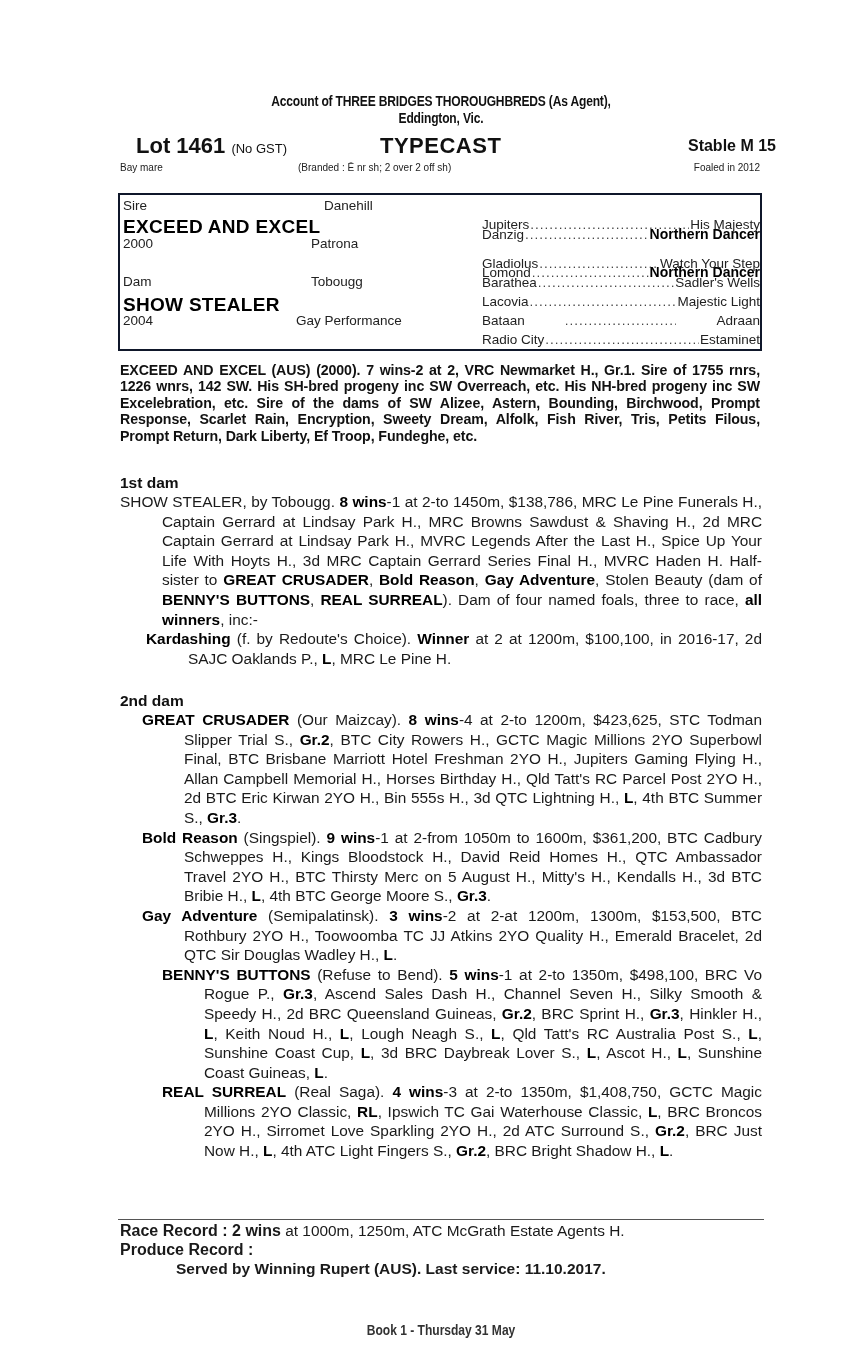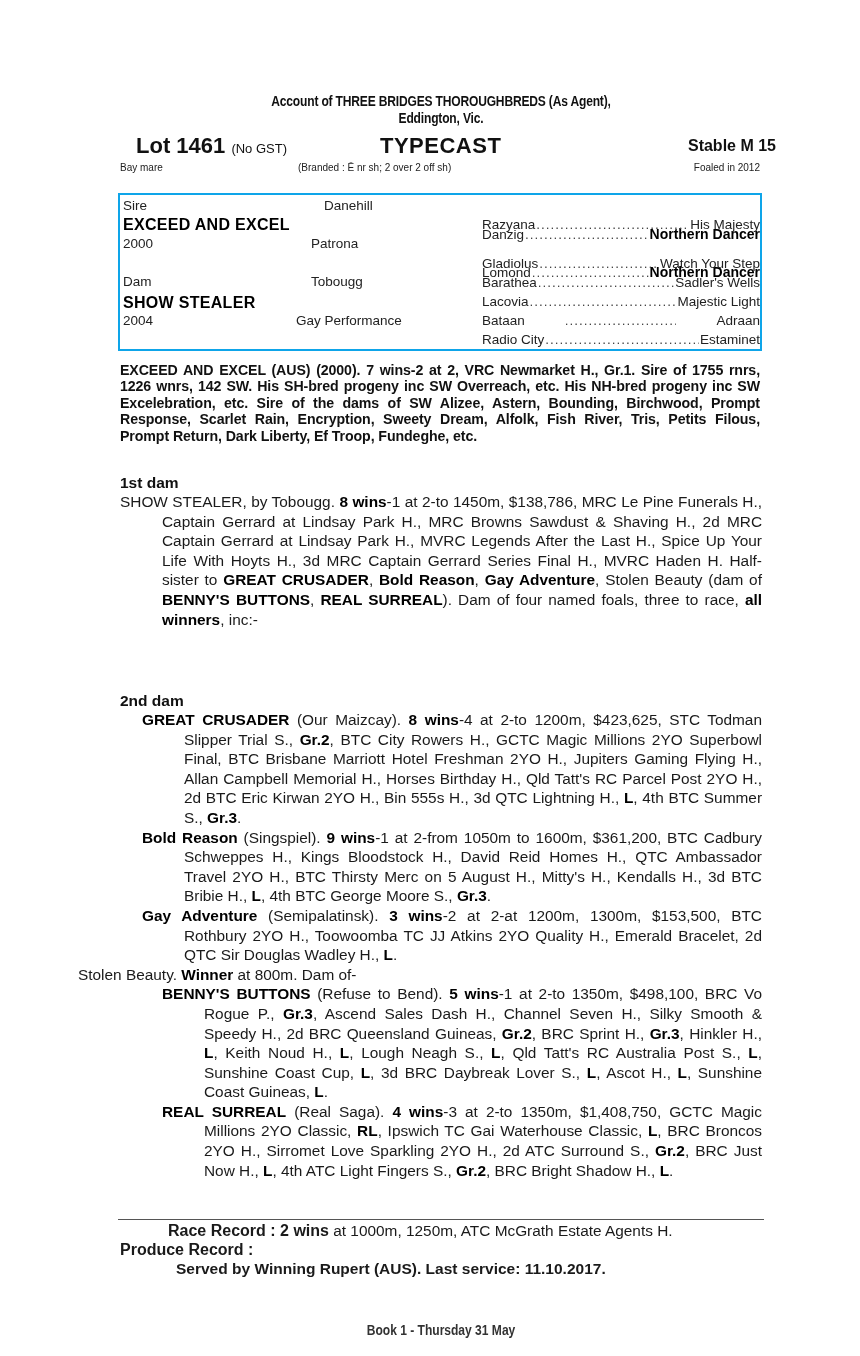--- a/index.html
+++ b/index.html
@@ -13,23 +13,23 @@
   .lot { position: absolute; left: 2px; top: 0; font-weight: bold; font-size: 22px; }
   .lot .nogst { font-weight: normal; font-size: 13px; }
   .horse { position: absolute; left: 246px; top: 0; font-weight: bold; font-size: 22px; letter-spacing: 0.5px; }
   .stable { position: absolute; right: 4px; top: 4px; font-weight: bold; font-size: 16px; }
   .sub-row { position: absolute; top: 162px; left: 0; width: 646px; height: 20px; font-size: 10px; color: #222; }
   .sub-row .sex { position: absolute; left: 2px; }
   .sub-row .brand { position: absolute; left: 180px; }
   .sub-row .foaled { position: absolute; right: 4px; }
 
   .pedigree { position: absolute; top: 193px; left: 0; width: 644px; height: 158px;
-              border: 2px solid #0ea5e9; box-sizing: border-box; font-size: 13.5px; color: #222; text-decoration: underline; }
+              border: 2px solid #0f172a; box-sizing: border-box; font-size: 13.5px; color: #222; text-decoration: underline; }
   .ped-cell { position: absolute; white-space: nowrap; }
-  .ped-big { font-weight: bold; font-size: 16px; color: #000; letter-spacing: 0.3px; }
+  .ped-big { font-weight: bold; font-size: 19px; color: #000; letter-spacing: 0.3px; }
   .ped-gg { position: absolute; left: 362px; width: 278px; height: 19px; display: flex; align-items: baseline; white-space: nowrap; }
   .ped-gg .dots { flex: 1; overflow: hidden; margin: 0 1px; color: #444; letter-spacing: 1px; }
   .ped-gg .dots::before { content: "................................................................................................"; }
   .ped-gg .r.bold { font-weight: bold; font-size: 14px; color: #000; margin-top: 28px; }
 
   .sire-para { position: absolute; top: 362px; left: 2px; width: 640px; font-weight: bold; font-size: 14.2px;
                line-height: 16.4px; text-align: justify; color: #111; letter-spacing: -0.1px; }
 
   .section-head { position: absolute; left: 2px; font-weight: bold; font-size: 15.5px; }
   .para { position: absolute; font-size: 15.4px; line-height: 19.6px; text-align: justify; color: #1a1a1a; }
@@ -79,21 +79,21 @@
     <div class="ped-cell" style="left:191px;top:79px;">Tobougg</div>
     <div class="ped-cell" style="left:176px;top:118px;">Gay Performance</div>
 
     <div id="gg-container">
         <div class="ped-gg" style="top: 3px;">
           <span>Danzig</span>
           <span class="dots"></span>
           <span class="r bold">Northern Dancer</span>
         </div>
         <div class="ped-gg" style="top: 22.2px;">
-          <span>Razyana</span>
+          <span>Jupiters</span>
           <span class="dots"></span>
           <span class="r">His Majesty</span>
         </div>
         <div class="ped-gg" style="top: 41.4px;">
           <span>Lomond</span>
           <span class="dots"></span>
           <span class="r bold">Northern Dancer</span>
         </div>
         <div class="ped-gg" style="top: 60.6px;">
           <span>Gladiolus</span>
@@ -121,38 +121,40 @@
           <span class="r">Estaminet</span>
         </div>
       </div>
   </div>
 
   <div class="sire-para">EXCEED AND EXCEL (AUS) (2000). 7 wins-2 at 2, VRC Newmarket H., Gr.1. Sire of 1755 rnrs, 1226 wnrs, 142 SW. His SH-bred progeny inc SW Overreach, etc. His NH-bred progeny inc SW Excelebration, etc. Sire of the dams of SW Alizee, Astern, Bounding, Birchwood, Prompt Response, Scarlet Rain, Encryption, Sweety Dream, Alfolk, Fish River, Tris, Petits Filous, Prompt Return, Dark Liberty, Ef Troop, Fundeghe, etc.</div>
 
   <div class="section-head" style="top:474px;">1st dam</div>
   <div class="para p-main" style="top:492px;">
     <div class="hang"><span>SHOW STEALER, by Tobougg. </span><b>8 wins</b><span>-1 at 2-to 1450m, $138,786, MRC Le Pine Funerals H., Captain Gerrard at Lindsay Park H., MRC Browns Sawdust &amp; Shaving H., 2d MRC Captain Gerrard at Lindsay Park H., MVRC Legends After the Last H., Spice Up Your Life With Hoyts H., 3d MRC Captain Gerrard Series Final H., MVRC Haden H. Half-sister to </span><b>GREAT CRUSADER</b><span>, </span><b>Bold Reason</b><span>, </span><b>Gay Adventure</b><span>, Stolen Beauty (dam of </span><b>BENNY'S BUTTONS</b><span>, </span><b>REAL SURREAL</b><span>). Dam of four named foals, three to race, </span><b>all winners</b><span>, inc:-</span></div>
+    <div id="fd-progeny">
+        <div class="hang" style="margin-left: 26px;"><b>Kardashing</b><span> (f. by Redoute's Choice). </span><b>Winner</b><span> at 2 at 1200m, $100,100, in 2016-17, 2d SAJC Oaklands P., </span><b>L</b><span>, MRC Le Pine H.</span></div>
+      </div>
   </div>
 
   <div class="section-head" style="top:692px;">2nd dam</div>
   <div class="para p-main" style="top:710px;">
     <div id="sd-progeny">
         <div class="hang" style="margin-left: 22px;"><b>GREAT CRUSADER</b><span> (Our Maizcay). </span><b>8 wins</b><span>-4 at 2-to 1200m, $423,625, STC Todman Slipper Trial S., </span><b>Gr.2</b><span>, BTC City Rowers H., GCTC Magic Millions 2YO Superbowl Final, BTC Brisbane Marriott Hotel Freshman 2YO H., Jupiters Gaming Flying H., Allan Campbell Memorial H., Horses Birthday H., Qld Tatt's RC Parcel Post 2YO H., 2d BTC Eric Kirwan 2YO H., Bin 555s H., 3d QTC Lightning H., </span><b>L</b><span>, 4th BTC Summer S., </span><b>Gr.3</b><span>.</span></div>
         <div class="hang" style="margin-left: 22px;"><b>Bold Reason</b><span> (Singspiel). </span><b>9 wins</b><span>-1 at 2-from 1050m to 1600m, $361,200, BTC Cadbury Schweppes H., Kings Bloodstock H., David Reid Homes H., QTC Ambassador Travel 2YO H., BTC Thirsty Merc on 5 August H., Mitty's H., Kendalls H., 3d BTC Bribie H., </span><b>L</b><span>, 4th BTC George Moore S., </span><b>Gr.3</b><span>.</span></div>
         <div class="hang" style="margin-left: 22px;"><b>Gay Adventure</b><span> (Semipalatinsk). </span><b>3 wins</b><span>-2 at 2-at 1200m, 1300m, $153,500, BTC Rothbury 2YO H., Toowoomba TC JJ Atkins 2YO Quality H., Emerald Bracelet, 2d QTC Sir Douglas Wadley H., </span><b>L</b><span>.</span></div>
       </div>
-    <div style="padding-left:0px;" class="hang"><span>Stolen Beauty. </span><b>Winner</b><span> at 800m. Dam of-</span></div>
     <div id="sd-grand">
         <div class="hang" style="margin-left: 42px;"><b>BENNY'S BUTTONS</b><span> (Refuse to Bend). </span><b>5 wins</b><span>-1 at 2-to 1350m, $498,100, BRC Vo Rogue P., </span><b>Gr.3</b><span>, Ascend Sales Dash H., Channel Seven H., Silky Smooth &amp; Speedy H., 2d BRC Queensland Guineas, </span><b>Gr.2</b><span>, BRC Sprint H., </span><b>Gr.3</b><span>, Hinkler H., </span><b>L</b><span>, Keith Noud H., </span><b>L</b><span>, Lough Neagh S., </span><b>L</b><span>, Qld Tatt's RC Australia Post S., </span><b>L</b><span>, Sunshine Coast Cup, </span><b>L</b><span>, 3d BRC Daybreak Lover S., </span><b>L</b><span>, Ascot H., </span><b>L</b><span>, Sunshine Coast Guineas, </span><b>L</b><span>.</span></div>
         <div class="hang" style="margin-left: 42px;"><b>REAL SURREAL</b><span> (Real Saga). </span><b>4 wins</b><span>-3 at 2-to 1350m, $1,408,750, GCTC Magic Millions 2YO Classic, </span><b>RL</b><span>, Ipswich TC Gai Waterhouse Classic, </span><b>L</b><span>, BRC Broncos 2YO H., Sirromet Love Sparkling 2YO H., 2d ATC Surround S., </span><b>Gr.2</b><span>, BRC Just Now H., </span><b>L</b><span>, 4th ATC Light Fingers S., </span><b>Gr.2</b><span>, BRC Bright Shadow H., </span><b>L</b><span>.</span></div>
       </div>
   </div>
 
   <div class="rule"></div>
 
-  <div class="para" style="top:1221px;left:2px;width:642px;line-height:19px;margin-left:48px;">
+  <div class="para" style="top:1221px;left:2px;width:642px;line-height:19px;">
     <span class="bold" style="font-size:16px;">Race Record : 2 wins</span><span> at 1000m, 1250m, ATC McGrath Estate Agents H.</span>
   </div>
   <div class="para bold" style="top:1240px;left:2px;font-size:16px;">Produce Record :</div>
   <div class="para bold" style="top:1259px;left:58px;font-size:15.5px;">Served by Winning Rupert (AUS). Last service: 11.10.2017.</div>
 
   <div class="footer">Book 1 - Thursday 31 May</div>
 </div>
 
 </body></html>

